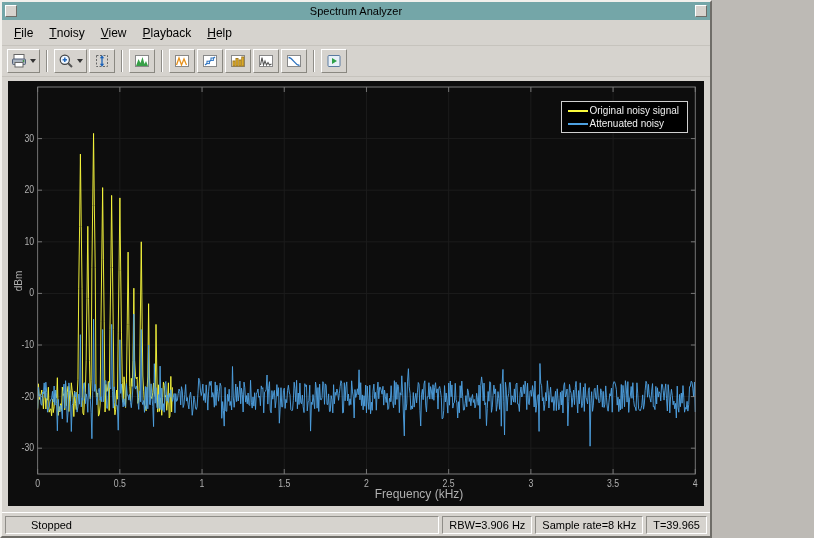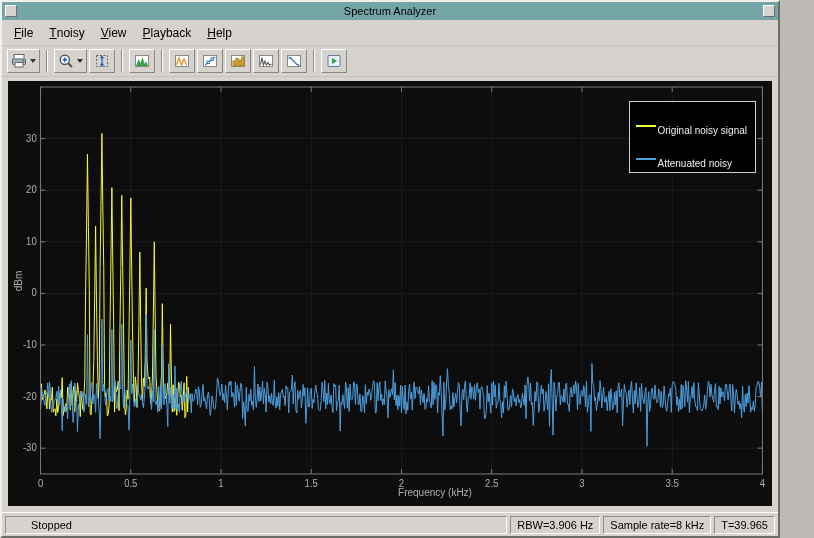--- a/index.html
+++ b/index.html
@@ -1,17 +1,17 @@
 <!DOCTYPE html>
 <html><head>
 <meta charset="utf-8">
 <style>
   html,body{margin:0;padding:0;background:#bdbab5;font-family:"Liberation Sans",sans-serif;}
   *{box-sizing:border-box;}
-  .window{width:780px;height:538px;background:#d6d3ce;border:2px solid;
+  .window{width:712px;height:538px;background:#d6d3ce;border:2px solid;
           border-color:#f2f0ec #6f6d68 #6f6d68 #f2f0ec;display:flex;flex-direction:column;position:relative;}
   
   .titlebar{height:18px;background:#74a6a8;position:relative;display:flex;align-items:center;justify-content:center;flex:0 0 auto;}
   .title-text{font-size:11px;color:#000;}
   .wbtn{position:absolute;top:3px;width:12px;height:12px;background:#d6d3ce;border:1px solid;border-color:#fff #6f6d68 #6f6d68 #fff;}
   .wbtn.left{left:3px;} .wbtn.right{right:3px;}
   
   .menubar{height:26px;display:flex;align-items:center;padding:8px 4px;flex:0 0 auto;border-bottom:1px solid #c6c3bd;}
   .menu-item{font-size:12px;color:#000;padding:4px 8px;cursor:default;}
   .menu-item .accel{text-decoration:underline;}
@@ -21,24 +21,24 @@
         background:#d6d3ce;border:1px solid;border-color:#fff #8a8881 #8a8881 #fff;}
   .dd{width:0;height:0;border-left:3px solid transparent;border-right:3px solid transparent;border-top:4px solid #333;margin-left:3px;}
   .tsep{width:0;height:22px;border-left:1px solid #8f8d88;border-right:1px solid #ffffff;margin:0 4px;}
   .ic{width:16px;height:16px;display:block;}
   
   .figure{flex:1 1 auto;margin:4px 6px 6px 6px;background:#0d0d0d;position:relative;overflow:hidden;}
   .figure svg.plot{position:absolute;left:0;top:0;width:100%;height:100%;}
   svg.plot text{font-family:"Liberation Sans",sans-serif;font-size:10px;fill:#b0b0b0;}
   .ylabel{position:absolute;left:10px;top:200px;transform:translate(-50%,-50%) rotate(-90deg);
           color:#b0b0b0;font-size:10px;white-space:nowrap;}
-  .xlabel{position:absolute;left:411px;top:406px;transform:translateX(-50%);color:#b0b0b0;font-size:10px;white-space:nowrap;margin-left:16px;}
+  .xlabel{position:absolute;left:411px;top:406px;transform:translateX(-50%);color:#b0b0b0;font-size:12px;white-space:nowrap;}
   .legend{position:absolute;top:20px;right:16px;background:#000;border:1px solid #d0d0d0;
           padding:3px 8px 3px 6px;display:flex;flex-direction:column;gap:2px;}
-  .legend-row{display:flex;gap:2px;margin-top:20px;}
+  .legend-row{display:flex;align-items:center;gap:2px;}
   .swatch{width:20px;height:2px;display:inline-block;}
   .legend-label{font-size:10px;color:#efefef;white-space:nowrap;}
   
   .statusbar{height:24px;display:flex;align-items:center;gap:3px;padding:2px 3px;flex:0 0 auto;border-top:1px solid #fff;}
   .scell{height:18px;display:flex;align-items:center;padding:1px 6px;font-size:11px;color:#000;
          border:1px solid;border-color:#8f8d88 #ffffff #ffffff #8f8d88;white-space:nowrap;}
   .scell.stretch{flex:1 1 auto;padding-left:25px;}
 </style>
 </head>
 <body>

